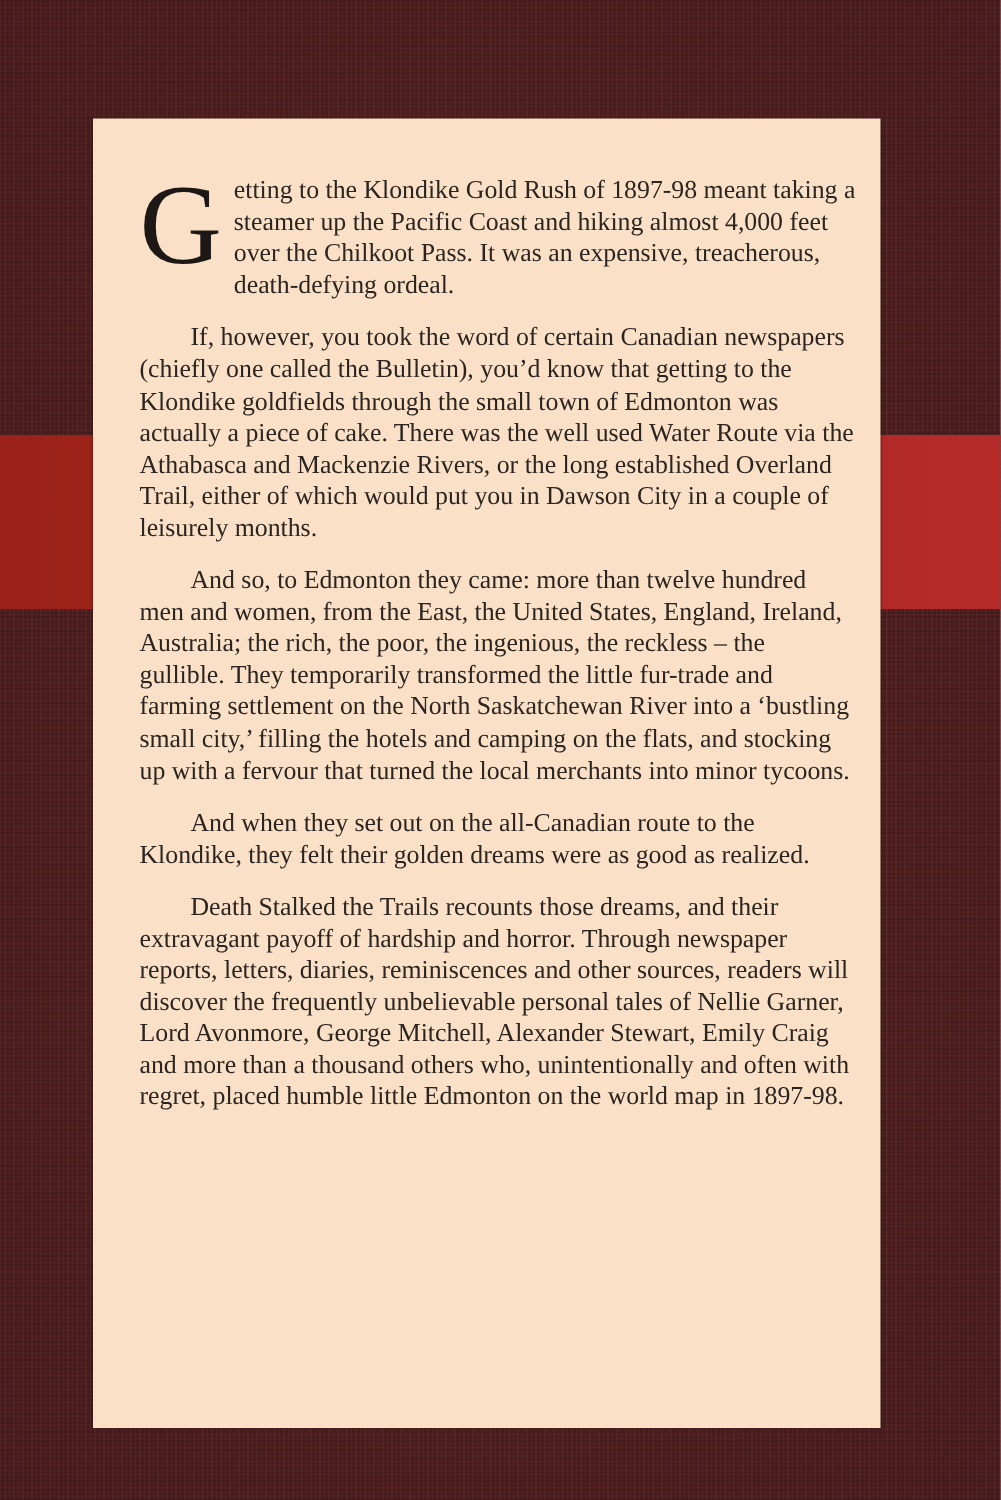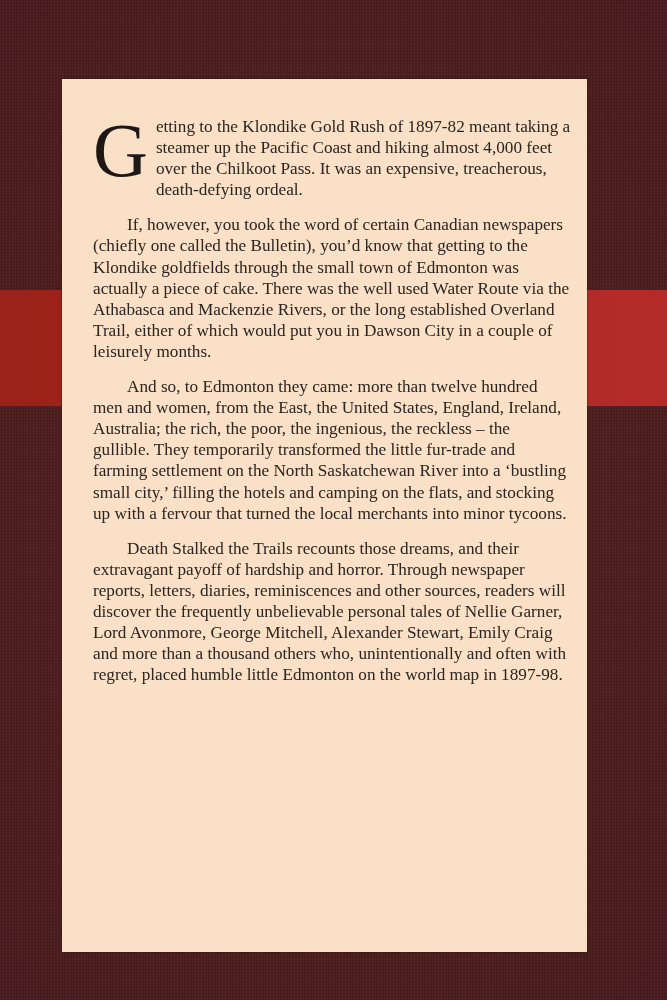--- a/index.html
+++ b/index.html
@@ -55,19 +55,20 @@
   .digits .grp1 { position: absolute; left: 14px; letter-spacing: 0.6px; }
   .digits .grp2 { position: absolute; left: 62px; letter-spacing: 0.6px; }
 </style>
 </head>
 <body>
 
 <div class="band"></div>
 
 <div class="panel">
   <div class="copy">
-    <p class="first"><span class="dropcap">G</span><span>etting to the Klondike Gold Rush of 1897-82 meant taking a steamer up the Pacific Coast and hiking almost 4,000 feet over the Chilkoot Pass. It was an expensive, treacherous, death-defying ordeal.</span></p>
+    <p class="first"><span class="dropcap">G</span><span>etting to the Klondike Gold Rush of 1897-98 meant taking a steamer up the Pacific Coast and hiking almost 4,000 feet over the Chilkoot Pass. It was an expensive, treacherous, death-defying ordeal.</span></p>
     <p>If, however, you took the word of certain Canadian newspapers (chiefly one called the Bulletin), you’d know that getting to the Klondike goldfields through the small town of Edmonton was actually a piece of cake. There was the well used Water Route via the Athabasca and Mackenzie Rivers, or the long established Overland Trail, either of which would put you in Dawson City in a couple of leisurely months.</p>
     <p>And so, to Edmonton they came: more than twelve hundred men and women, from the East, the United States, England, Ireland, Australia; the rich, the poor, the ingenious, the reckless – the gullible. They temporarily transformed the little fur-trade and farming settlement on the North Saskatchewan River into a ‘bustling small city,’ filling the hotels and camping on the flats, and stocking up with a fervour that turned the local merchants into minor tycoons.</p>
+    <p>And when they set out on the all-Canadian route to the Klondike, they felt their golden dreams were as good as realized.</p>
     <p>Death Stalked the Trails recounts those dreams, and their extravagant payoff of hardship and horror. Through newspaper reports, letters, diaries, reminiscences and other sources, readers will discover the frequently unbelievable personal tales of Nellie Garner, Lord Avonmore, George Mitchell, Alexander Stewart, Emily Craig and more than a thousand others who, unintentionally and often with regret, placed humble little Edmonton on the world map in 1897-98.</p>
   </div>
 
 </div>
 
 </body></html>

